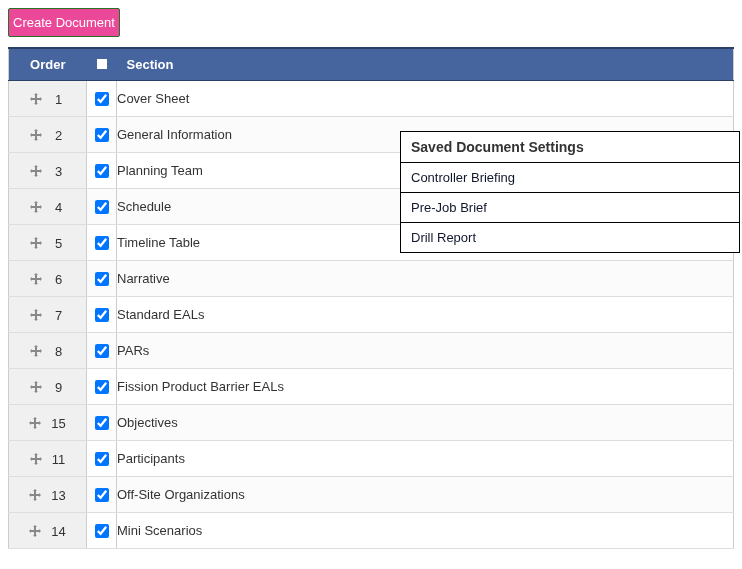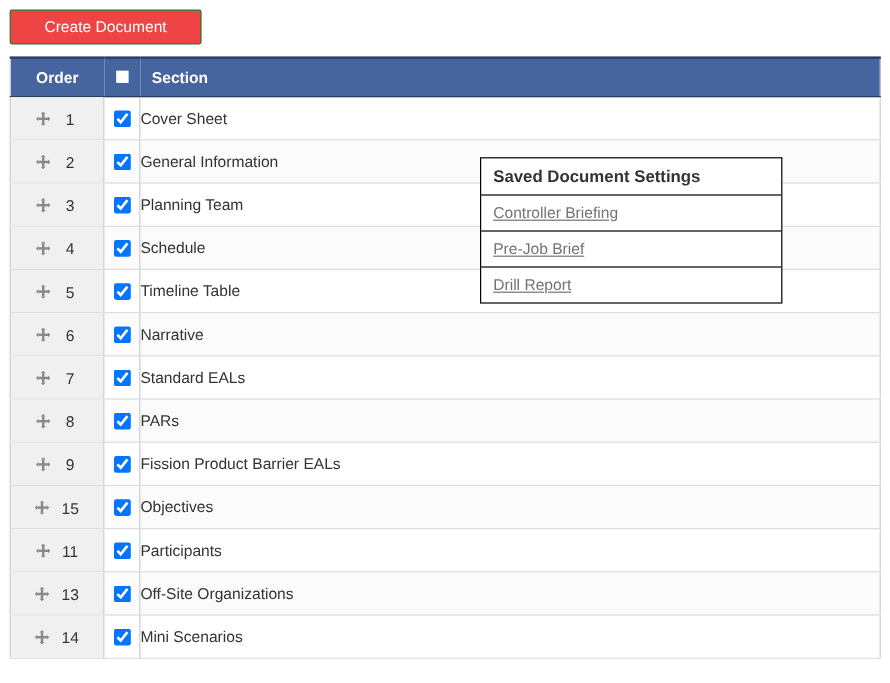--- a/index.html
+++ b/index.html
@@ -6,24 +6,24 @@
   body {
     margin: 0;
     padding: 8px;
     font-family: Arial, Helvetica, sans-serif;
     font-size: 13px;
     color: #333;
     background: #fff;
     width: 742px;
   }
   .create-btn {
-    background: #ef4444;
+    background: #ec4899;
     color: #fff;
     border: 1px solid #267126;
-    padding: 6px 28px;
+    padding: 6px 4px;
     font-size: 13px;
     cursor: pointer;
     border-radius: 2px;
   }
   table.sections {
     border-collapse: collapse;
     width: 100%;
     margin-top: 10px;
     border: 1px solid #ccc;
   }
@@ -82,40 +82,39 @@
   }
   input[type=checkbox] {
     width: 14px; height: 14px;
     cursor: pointer;
   }
   
   .popup {
     position: absolute;
     left: 392px;
     top: 123px;
-    width: 252px;
+    width: 340px;
     background: #fff;
     border: 1px solid #000;
     font-size: 13px;
     z-index: 10;
   }
   .popup-header {
     font-weight: bold;
     padding: 7px 10px;
     border-bottom: 1px solid #000;
     font-size: 14px;
   }
   .popup-item {
     padding: 7px 10px;
     border-bottom: 1px solid #000;
   }
   .popup-item:last-child { border-bottom: none; }
   .popup-item a {
-    color: #737373;
-    text-decoration: underline;
+    color: #0f172a;
     cursor: pointer;
   }
   .wrap { position: relative; }
 </style>
 </head>
 <body>
 
 <div class="wrap">
 
   <button class="create-btn">Create Document</button>

